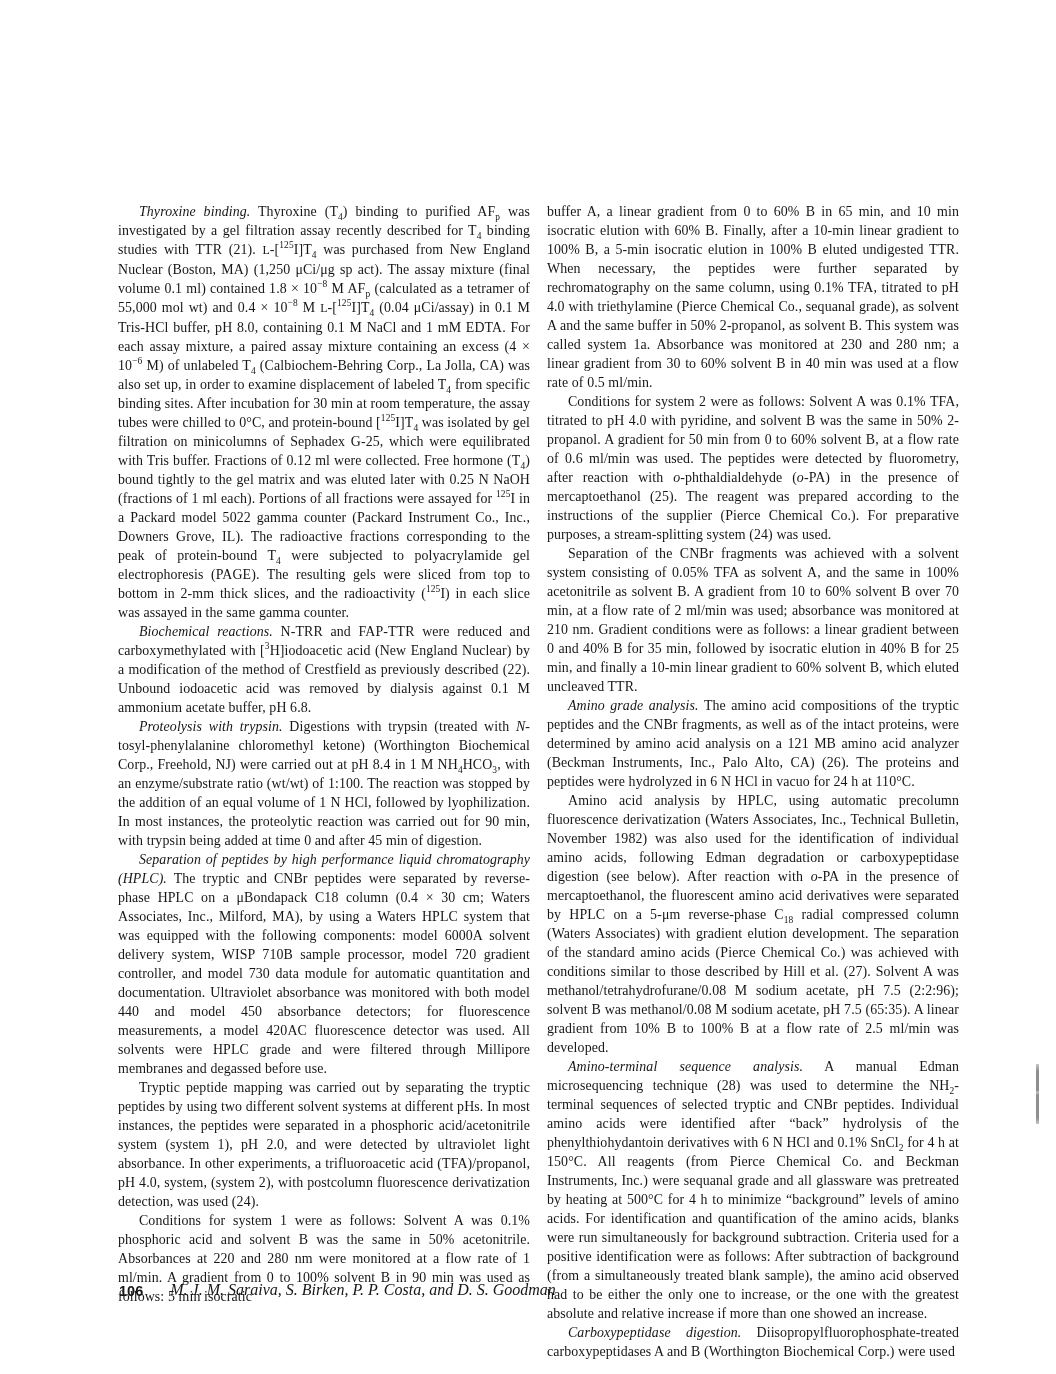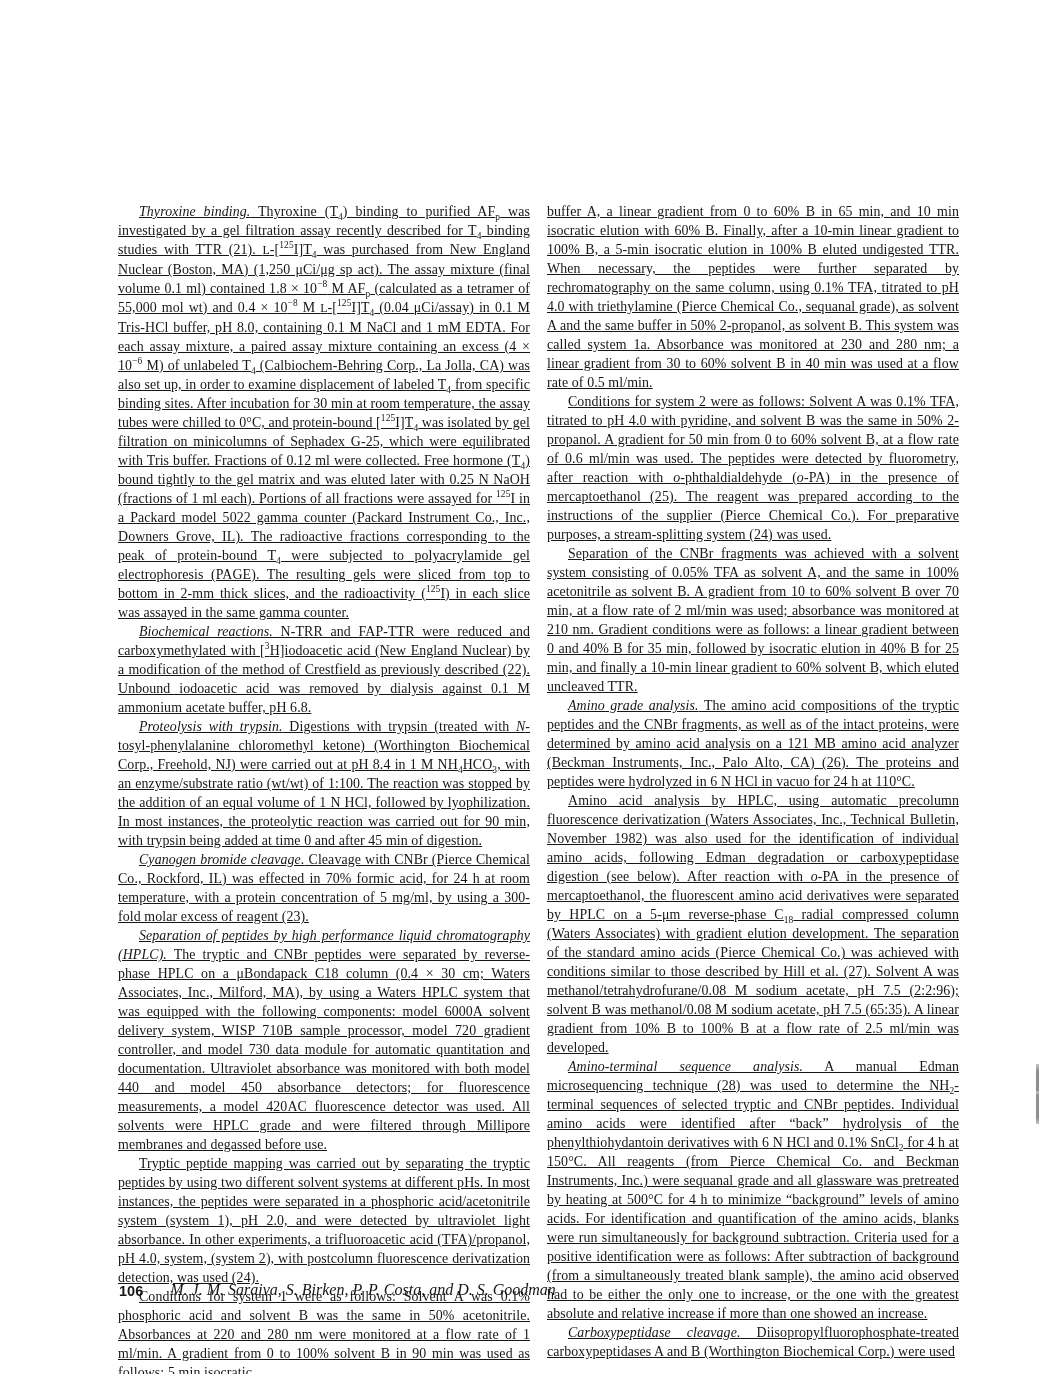--- a/index.html
+++ b/index.html
@@ -21,21 +21,21 @@
     display: flex;
     gap: 17px;
   }
   .col {
     width: 412px;
     font-size: 13.9px;
     line-height: 19px;
     text-align: justify;
     letter-spacing: 0.1px;
   }
-  .col p { margin: 0; text-indent: 21px; text-decoration: underline; }
+  .col p { margin: 0; text-indent: 21px; }
   .col p.no-indent { text-indent: 0; }
   .col sub, .col sup { font-size: 0.68em; line-height: 0; }
   .col .sc { font-size: 0.86em; }
   .footer {
     position: absolute;
     top: 1281px;
     left: 119px;
     display: flex;
     align-items: flex-end;
     gap: 27px;
@@ -63,33 +63,32 @@
 </head>
 <body>
 
 <div class="page">
 
   <div class="text-columns">
     <div class="col">
         <p><i>Thyroxine binding.</i> Thyroxine (T<sub>4</sub>) binding to purified AF<sub>p</sub> was investigated by a gel filtration assay recently described for T<sub>4</sub> binding studies with TTR (21). <span class="sc">L</span>-[<sup>125</sup>I]T<sub>4</sub> was purchased from New England Nuclear (Boston, MA) (1,250 μCi/μg sp act). The assay mixture (final volume 0.1 ml) contained 1.8 × 10<sup>−8</sup> M AF<sub>p</sub> (calculated as a tetramer of 55,000 mol wt) and 0.4 × 10<sup>−8</sup> M <span class="sc">L</span>-[<sup>125</sup>I]T<sub>4</sub> (0.04 μCi/assay) in 0.1 M Tris-HCl buffer, pH 8.0, containing 0.1 M NaCl and 1 mM EDTA. For each assay mixture, a paired assay mixture containing an excess (4 × 10<sup>−6</sup> M) of unlabeled T<sub>4</sub> (Calbiochem-Behring Corp., La Jolla, CA) was also set up, in order to examine displacement of labeled T<sub>4</sub> from specific binding sites. After incubation for 30 min at room temperature, the assay tubes were chilled to 0°C, and protein-bound [<sup>125</sup>I]T<sub>4</sub> was isolated by gel filtration on minicolumns of Sephadex G-25, which were equilibrated with Tris buffer. Fractions of 0.12 ml were collected. Free hormone (T<sub>4</sub>) bound tightly to the gel matrix and was eluted later with 0.25 N NaOH (fractions of 1 ml each). Portions of all fractions were assayed for <sup>125</sup>I in a Packard model 5022 gamma counter (Packard Instrument Co., Inc., Downers Grove, IL). The radioactive fractions corresponding to the peak of protein-bound T<sub>4</sub> were subjected to polyacrylamide gel electrophoresis (PAGE). The resulting gels were sliced from top to bottom in 2-mm thick slices, and the radioactivity (<sup>125</sup>I) in each slice was assayed in the same gamma counter.</p>
         <p><i>Biochemical reactions.</i> N-TRR and FAP-TTR were reduced and carboxymethylated with [<sup>3</sup>H]iodoacetic acid (New England Nuclear) by a modification of the method of Crestfield as previously described (22). Unbound iodoacetic acid was removed by dialysis against 0.1 M ammonium acetate buffer, pH 6.8.</p>
         <p><i>Proteolysis with trypsin.</i> Digestions with trypsin (treated with <i>N</i>-tosyl-phenylalanine chloromethyl ketone) (Worthington Biochemical Corp., Freehold, NJ) were carried out at pH 8.4 in 1 M NH<sub>4</sub>HCO<sub>3</sub>, with an enzyme/substrate ratio (wt/wt) of 1:100. The reaction was stopped by the addition of an equal volume of 1 N HCl, followed by lyophilization. In most instances, the proteolytic reaction was carried out for 90 min, with trypsin being added at time 0 and after 45 min of digestion.</p>
-        <p><i>Cyanogen bromide cleavage.</i> Cleavage with CNBr (Pierce Chemical Co., Rockford, IL) was effected in 70% formic acid, for 24 h at room temperature, with a protein concentration of 5 mg/ml, by using a 300-fold molar excess of reagent (23).</p>
         <p><i>Separation of peptides by high performance liquid chromatography (HPLC).</i> The tryptic and CNBr peptides were separated by reverse-phase HPLC on a μBondapack C18 column (0.4 × 30 cm; Waters Associates, Inc., Milford, MA), by using a Waters HPLC system that was equipped with the following components: model 6000A solvent delivery system, WISP 710B sample processor, model 720 gradient controller, and model 730 data module for automatic quantitation and documentation. Ultraviolet absorbance was monitored with both model 440 and model 450 absorbance detectors; for fluorescence measurements, a model 420AC fluorescence detector was used. All solvents were HPLC grade and were filtered through Millipore membranes and degassed before use.</p>
         <p>Tryptic peptide mapping was carried out by separating the tryptic peptides by using two different solvent systems at different pHs. In most instances, the peptides were separated in a phosphoric acid/acetonitrile system (system 1), pH 2.0, and were detected by ultraviolet light absorbance. In other experiments, a trifluoroacetic acid (TFA)/propanol, pH 4.0, system, (system 2), with postcolumn fluorescence derivatization detection, was used (24).</p>
         <p>Conditions for system 1 were as follows: Solvent A was 0.1% phosphoric acid and solvent B was the same in 50% acetonitrile. Absorbances at 220 and 280 nm were monitored at a flow rate of 1 ml/min. A gradient from 0 to 100% solvent B in 90 min was used as follows: 5 min isocratic</p>
       </div>
     <div class="col">
         <p class="no-indent">buffer A, a linear gradient from 0 to 60% B in 65 min, and 10 min isocratic elution with 60% B. Finally, after a 10-min linear gradient to 100% B, a 5-min isocratic elution in 100% B eluted undigested TTR. When necessary, the peptides were further separated by rechromatography on the same column, using 0.1% TFA, titrated to pH 4.0 with triethylamine (Pierce Chemical Co., sequanal grade), as solvent A and the same buffer in 50% 2-propanol, as solvent B. This system was called system 1a. Absorbance was monitored at 230 and 280 nm; a linear gradient from 30 to 60% solvent B in 40 min was used at a flow rate of 0.5 ml/min.</p>
         <p>Conditions for system 2 were as follows: Solvent A was 0.1% TFA, titrated to pH 4.0 with pyridine, and solvent B was the same in 50% 2-propanol. A gradient for 50 min from 0 to 60% solvent B, at a flow rate of 0.6 ml/min was used. The peptides were detected by fluorometry, after reaction with <i>o</i>-phthaldialdehyde (<i>o</i>-PA) in the presence of mercaptoethanol (25). The reagent was prepared according to the instructions of the supplier (Pierce Chemical Co.). For preparative purposes, a stream-splitting system (24) was used.</p>
         <p>Separation of the CNBr fragments was achieved with a solvent system consisting of 0.05% TFA as solvent A, and the same in 100% acetonitrile as solvent B. A gradient from 10 to 60% solvent B over 70 min, at a flow rate of 2 ml/min was used; absorbance was monitored at 210 nm. Gradient conditions were as follows: a linear gradient between 0 and 40% B for 35 min, followed by isocratic elution in 40% B for 25 min, and finally a 10-min linear gradient to 60% solvent B, which eluted uncleaved TTR.</p>
         <p><i>Amino grade analysis.</i> The amino acid compositions of the tryptic peptides and the CNBr fragments, as well as of the intact proteins, were determined by amino acid analysis on a 121 MB amino acid analyzer (Beckman Instruments, Inc., Palo Alto, CA) (26). The proteins and peptides were hydrolyzed in 6 N HCl in vacuo for 24 h at 110°C.</p>
         <p>Amino acid analysis by HPLC, using automatic precolumn fluorescence derivatization (Waters Associates, Inc., Technical Bulletin, November 1982) was also used for the identification of individual amino acids, following Edman degradation or carboxypeptidase digestion (see below). After reaction with <i>o</i>-PA in the presence of mercaptoethanol, the fluorescent amino acid derivatives were separated by HPLC on a 5-μm reverse-phase C<sub>18</sub> radial compressed column (Waters Associates) with gradient elution development. The separation of the standard amino acids (Pierce Chemical Co.) was achieved with conditions similar to those described by Hill et al. (27). Solvent A was methanol/tetrahydrofurane/0.08 M sodium acetate, pH 7.5 (2:2:96); solvent B was methanol/0.08 M sodium acetate, pH 7.5 (65:35). A linear gradient from 10% B to 100% B at a flow rate of 2.5 ml/min was developed.</p>
         <p><i>Amino-terminal sequence analysis.</i> A manual Edman microsequencing technique (28) was used to determine the NH<sub>2</sub>-terminal sequences of selected tryptic and CNBr peptides. Individual amino acids were identified after “back” hydrolysis of the phenylthiohydantoin derivatives with 6 N HCl and 0.1% SnCl<sub>2</sub> for 4 h at 150°C. All reagents (from Pierce Chemical Co. and Beckman Instruments, Inc.) were sequanal grade and all glassware was pretreated by heating at 500°C for 4 h to minimize “background” levels of amino acids. For identification and quantification of the amino acids, blanks were run simultaneously for background subtraction. Criteria used for a positive identification were as follows: After subtraction of background (from a simultaneously treated blank sample), the amino acid observed had to be either the only one to increase, or the one with the greatest absolute and relative increase if more than one showed an increase.</p>
-        <p><i>Carboxypeptidase cleavage.</i> Diisopropylfluorophosphate-treated carboxypeptidases A and B (Worthington Biochemical Corp.) were used</p>
+        <p><i>Carboxypeptidase digestion.</i> Diisopropylfluorophosphate-treated carboxypeptidases A and B (Worthington Biochemical Corp.) were used</p>
       </div>
   </div>
 
   <div class="scan-artifact"></div>
 
   <div class="footer">
     <span class="page-number">106</span>
     <span class="running-authors">M. J. M. Saraiva, S. Birken, P. P. Costa, and D. S. Goodman</span>
   </div>
 

